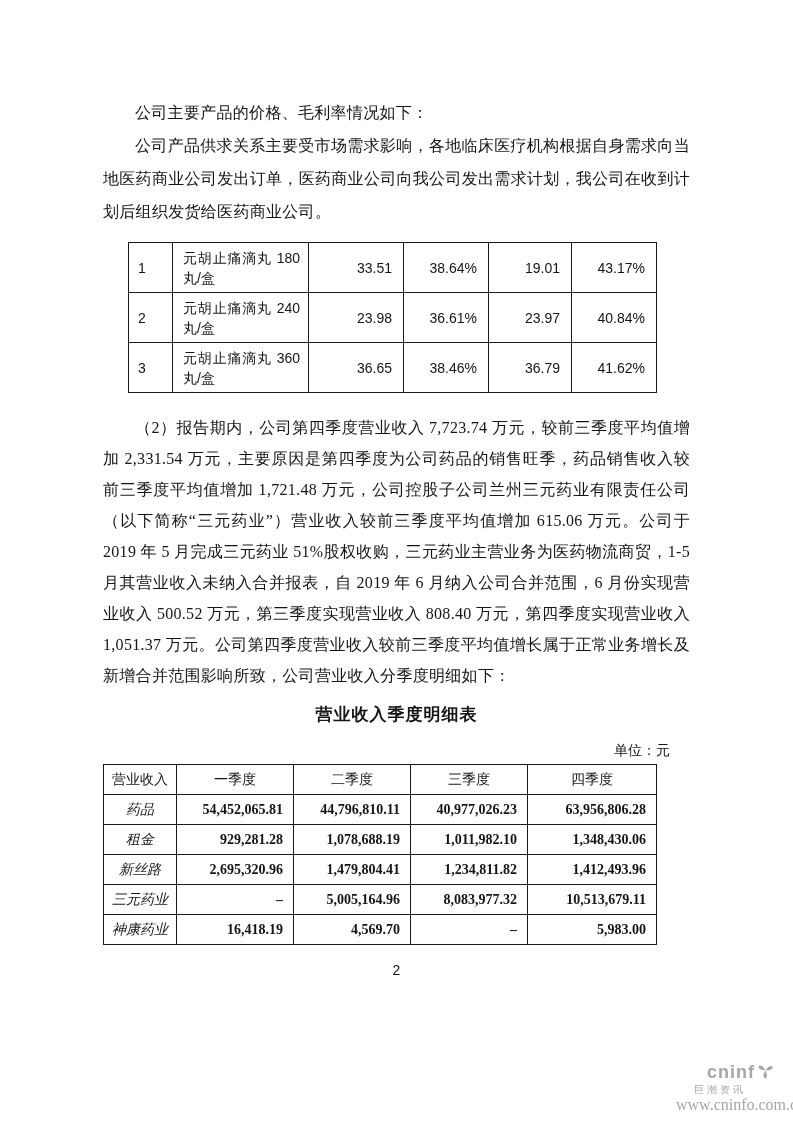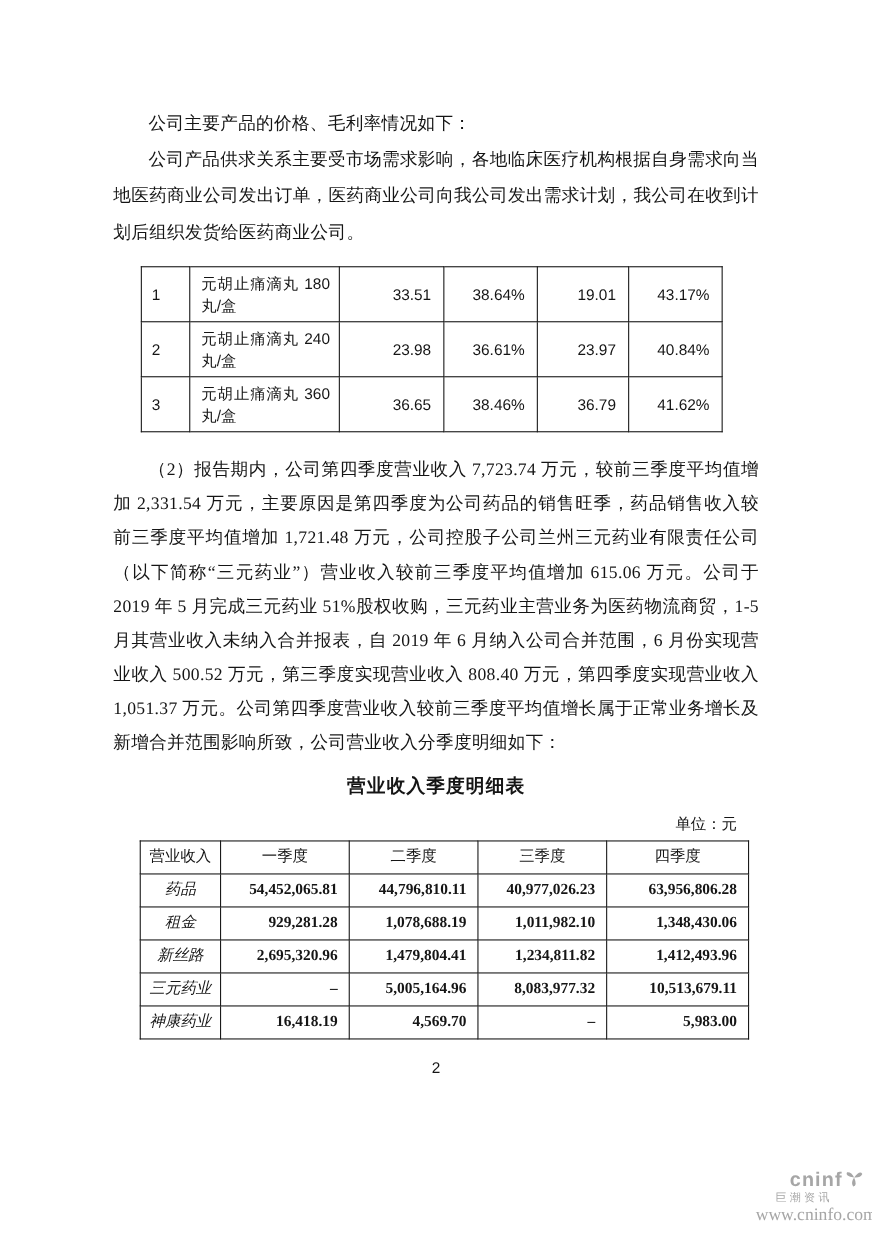--- a/index.html
+++ b/index.html
@@ -72,21 +72,21 @@
     margin: 15px 15px 0 0;
     width: 567px;
     text-align: right;
     font-size: 14px;
     line-height: 20px;
   }
   table.revenue-table {
     border-collapse: collapse;
     table-layout: fixed;
     width: 553px;
-    margin: 3px 0 0 24px;
+    margin: 3px 0 0 0;
     font-size: 14px;
     font-family: "Liberation Serif", serif;
     border: 1.5px solid #1a1a1a;
   }
   table.revenue-table th, table.revenue-table td {
     border: 1px solid #1a1a1a;
     vertical-align: middle;
     padding: 4px 8px;
     height: 30px;
     line-height: 21px;
@@ -101,21 +101,21 @@
   .page-number {
     margin-top: 17px;
     text-align: center;
     font-size: 14px;
     font-family: "Liberation Sans", sans-serif;
   }
 
   
   .footer-logo {
     position: absolute;
-    right: 6px;
+    right: 17px;
     bottom: 8px;
     width: 100px;
     color: #a6a6a6;
     text-align: center;
     line-height: 1.1;
   }
   .logo-top {
     display: flex;
     align-items: center;
     justify-content: flex-end;

